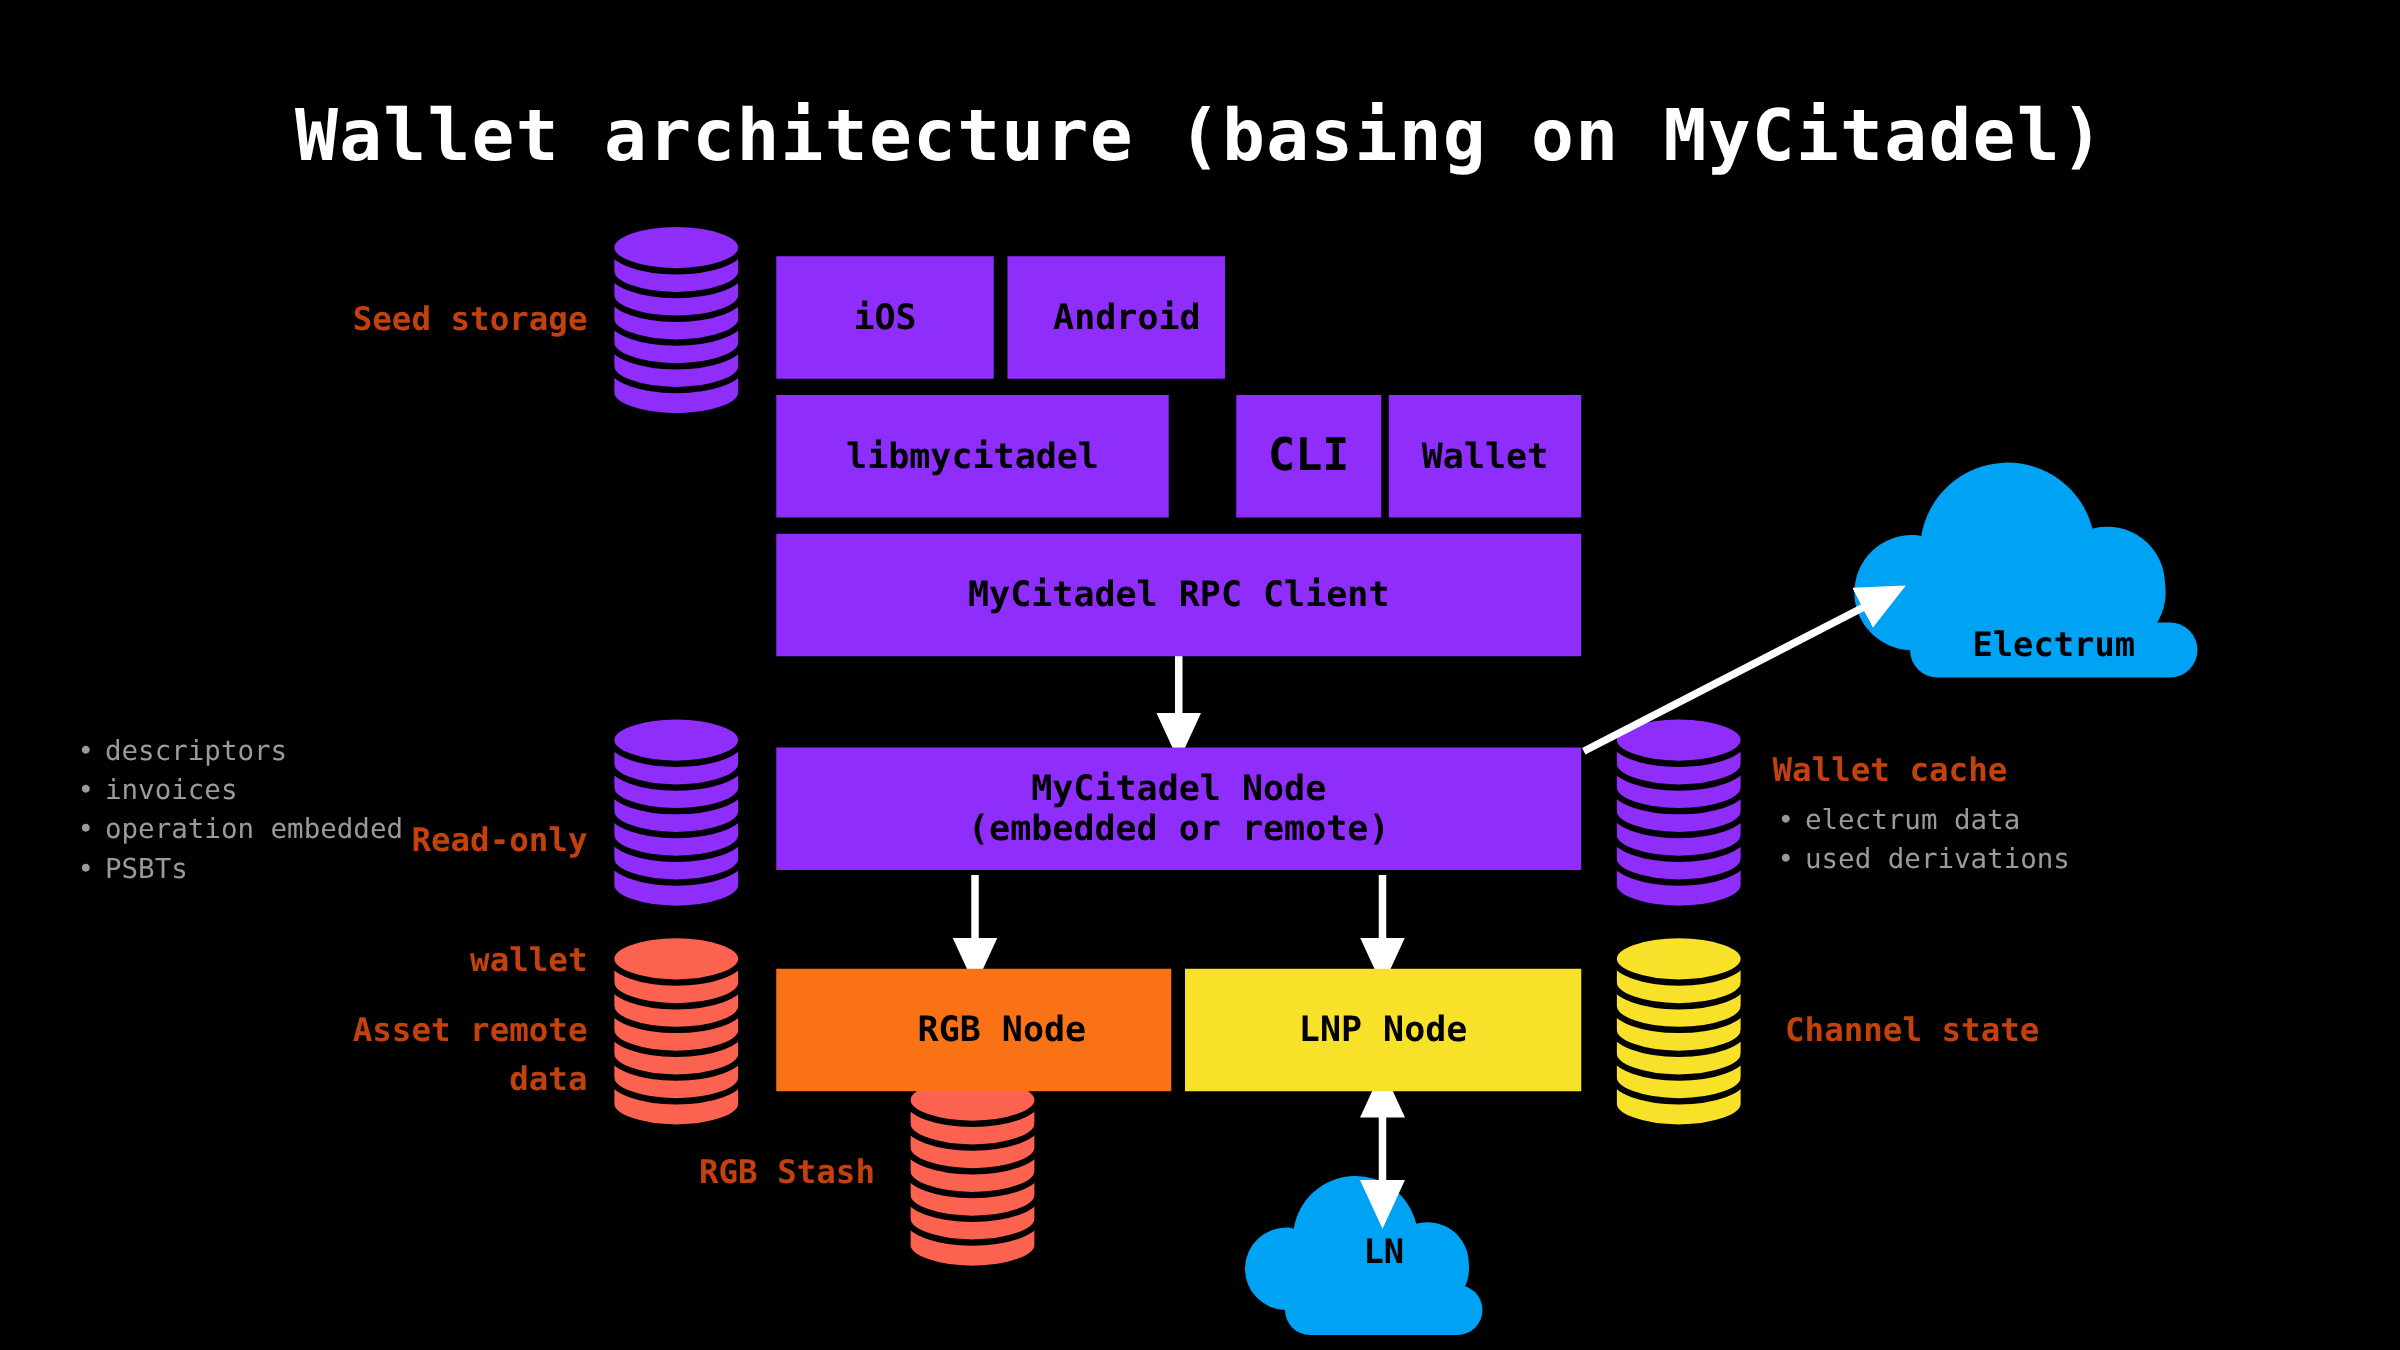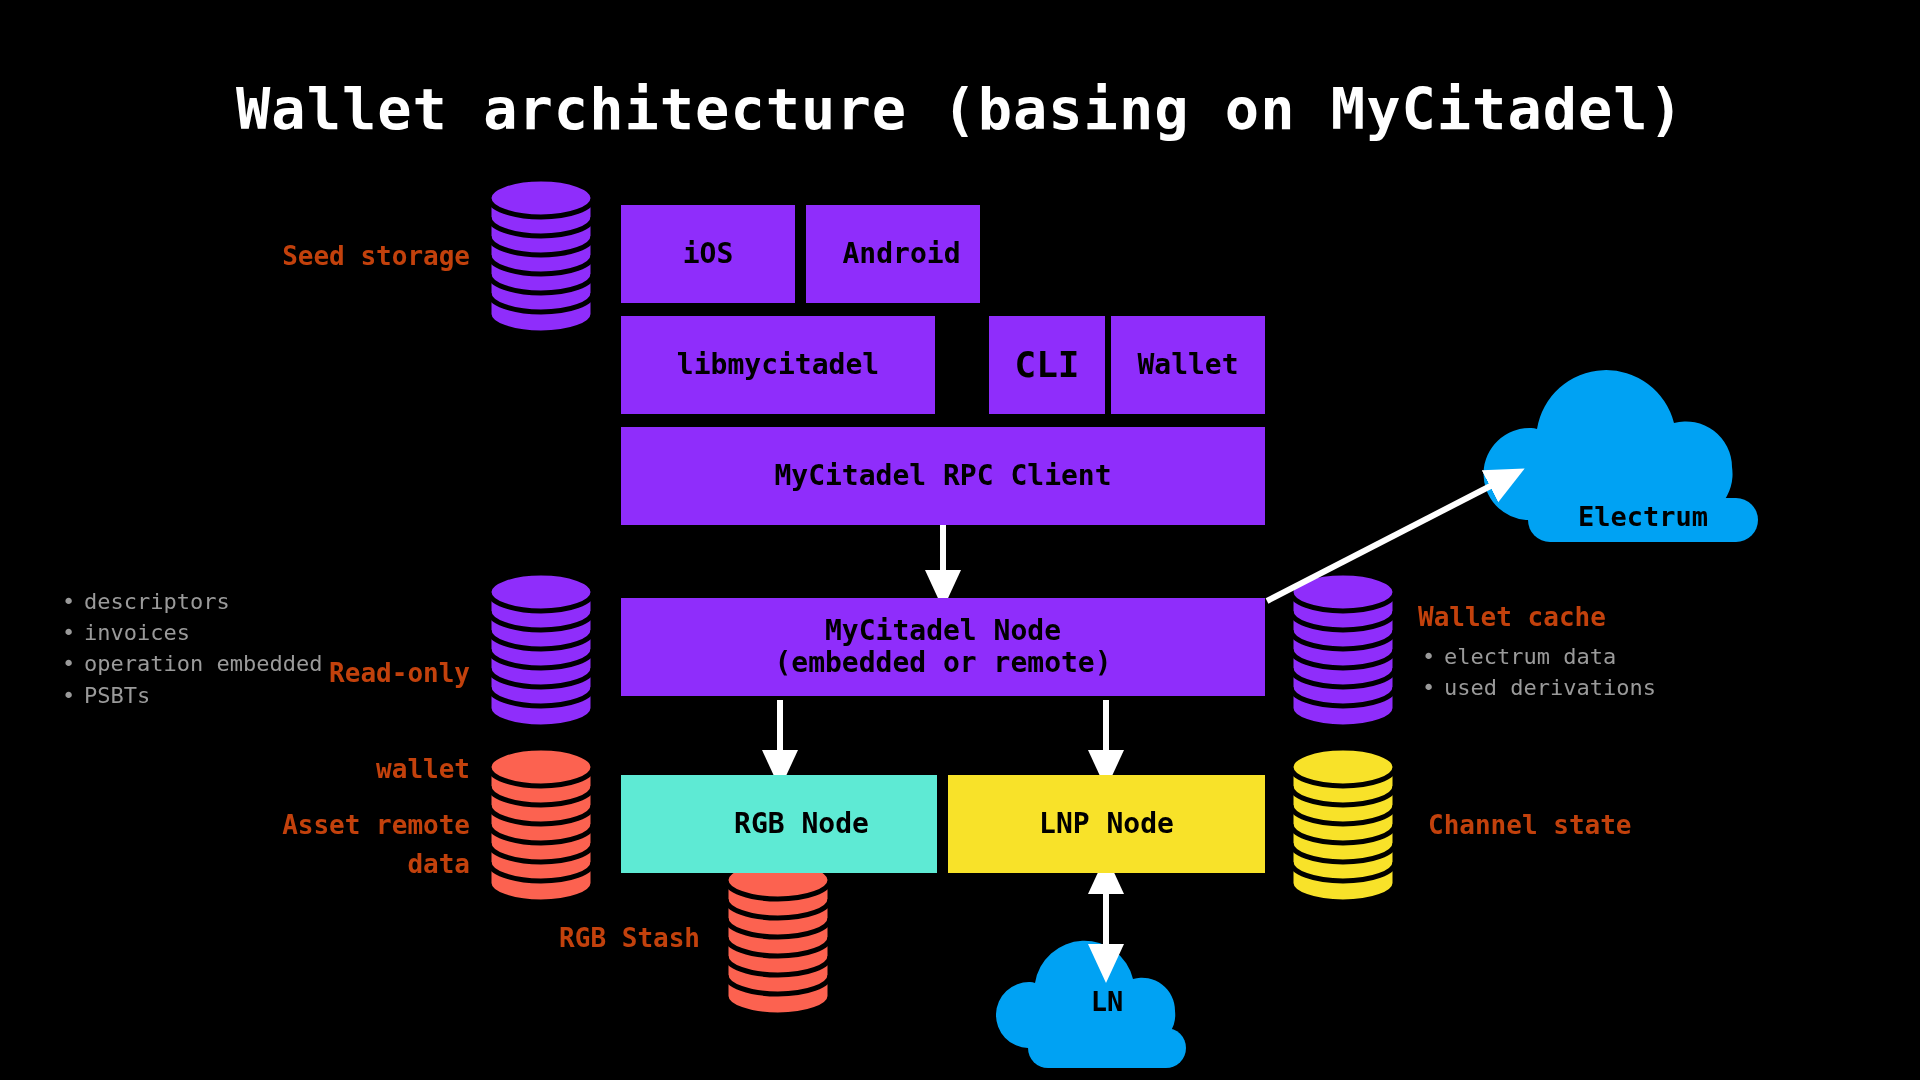--- a/index.html
+++ b/index.html
@@ -43,21 +43,21 @@
     justify-content: center;
     text-align: center;
     color: #000000;
     font-family: "DejaVu Sans Mono", monospace;
     font-weight: bold;
     line-height: 1.16;
     white-space: pre;
     box-sizing: border-box;
   }
   .purple { background: #8f2dfb; }
-  .red    { background: #5eead4; padding-left: 45px; }
+  .red    { background: #f97316; padding-left: 45px; }
   .yellow { background: #f8e229; }
 
   
   .label {
     position: absolute;
     color: #c2410c;
     font-family: "DejaVu Sans Mono", monospace;
     font-weight: bold;
     font-size: 26px;
     line-height: 1.22;

